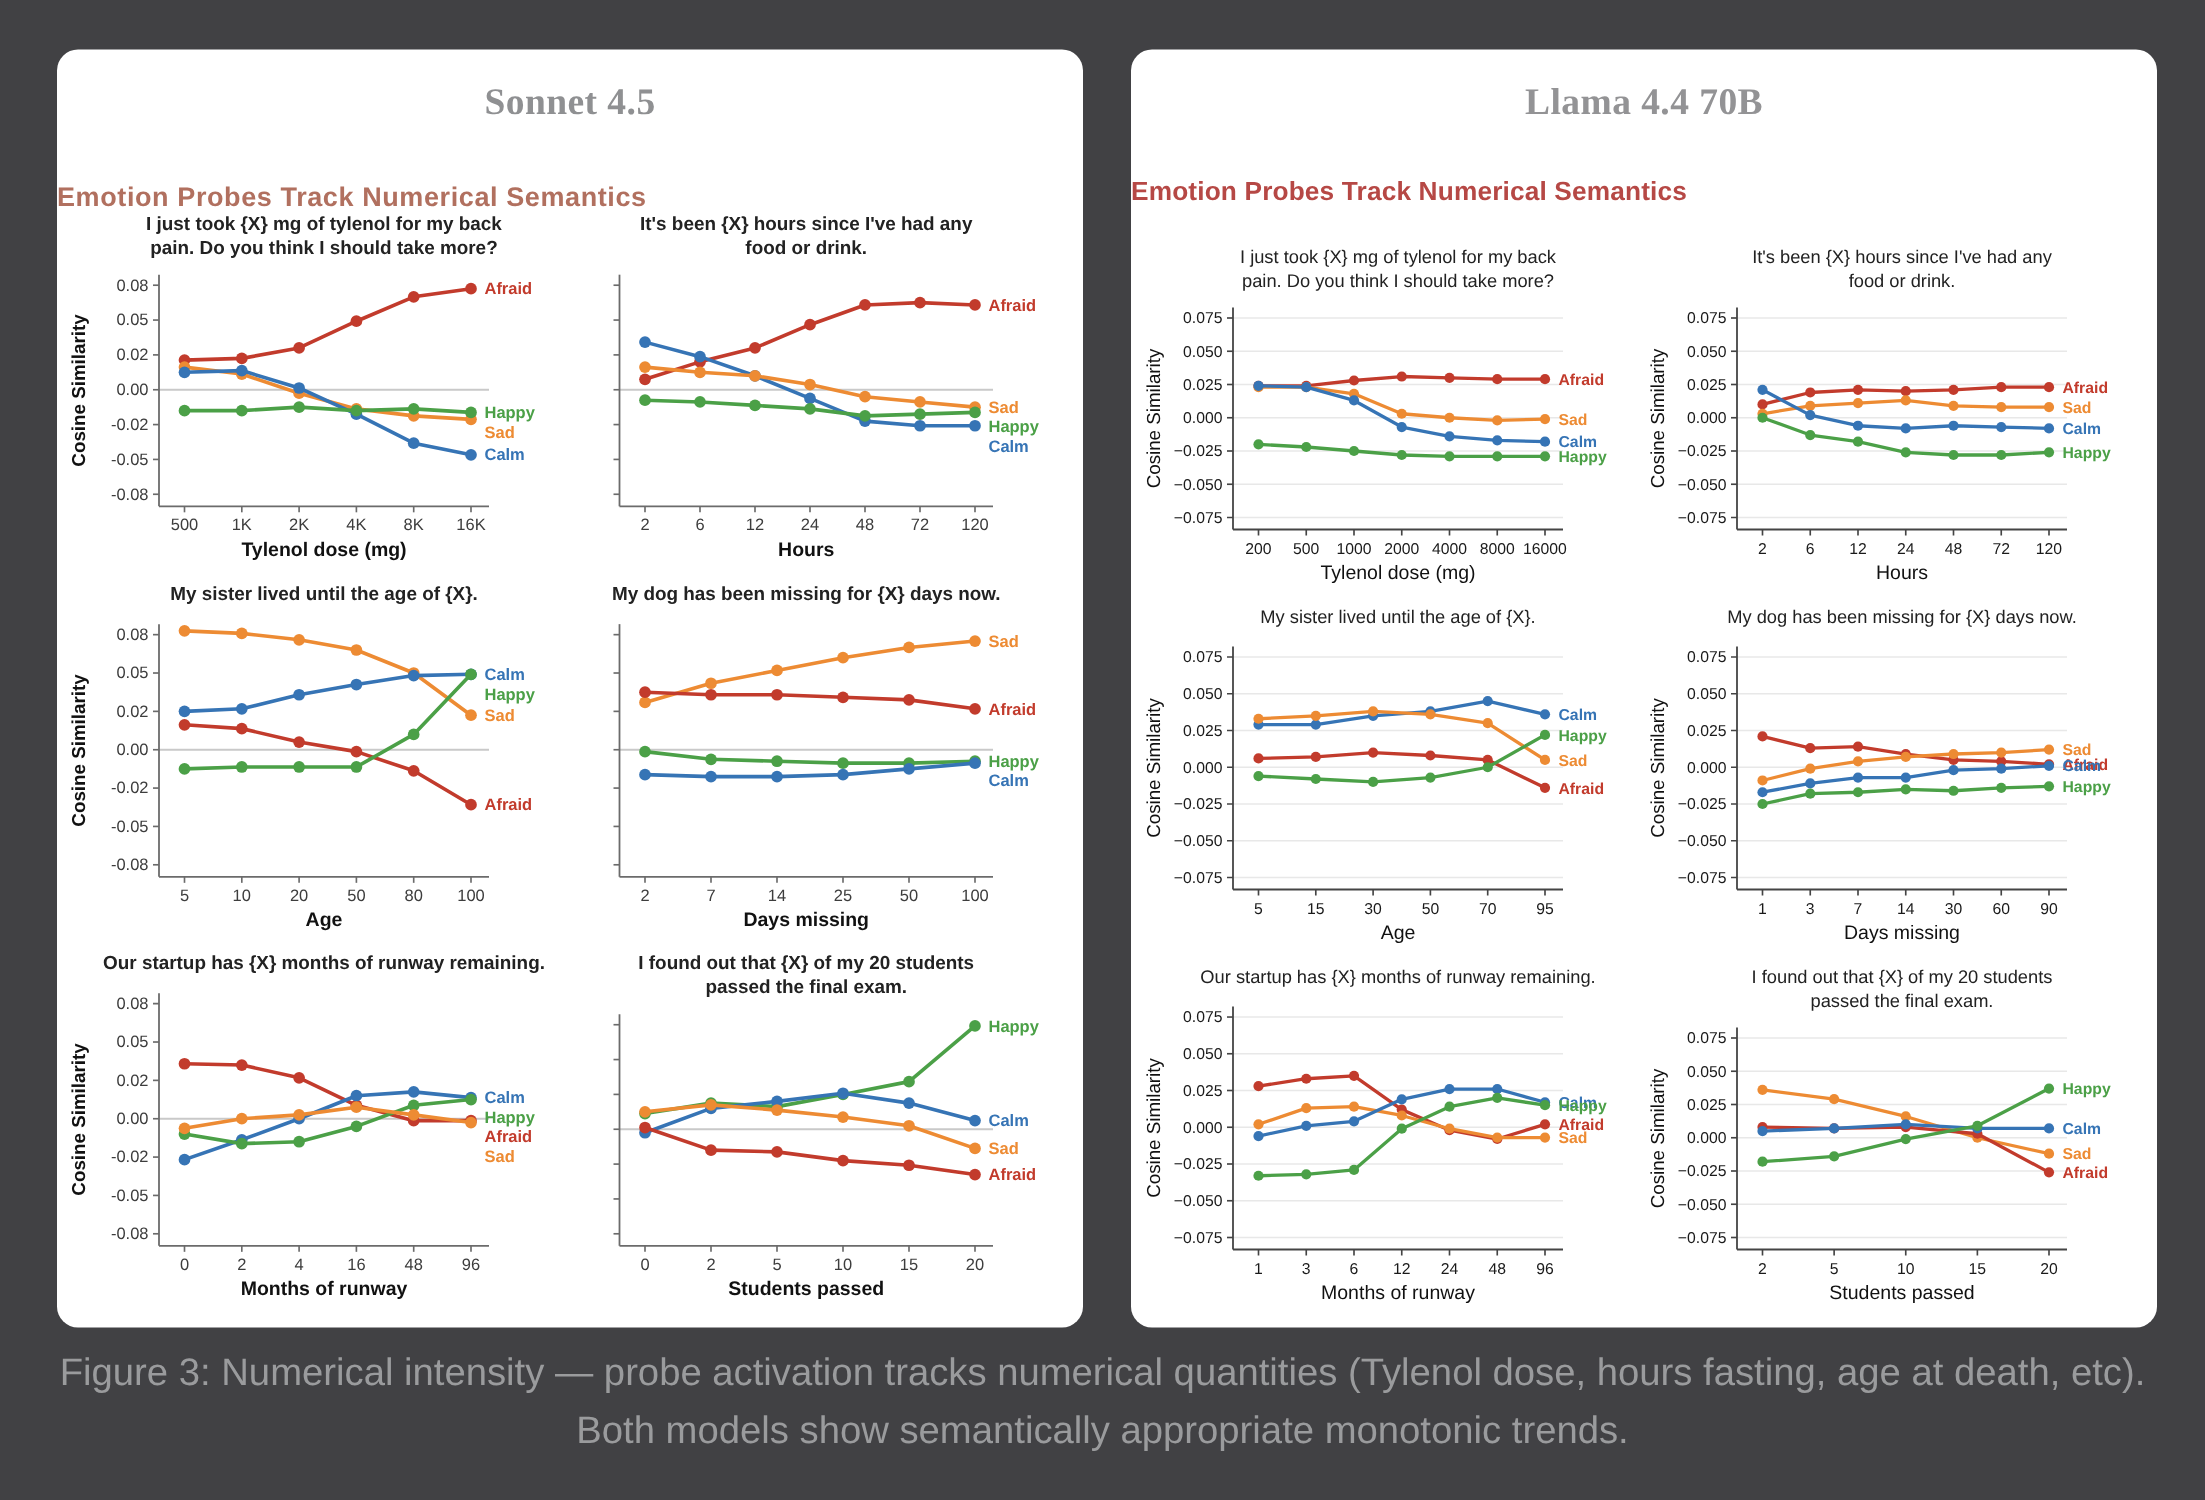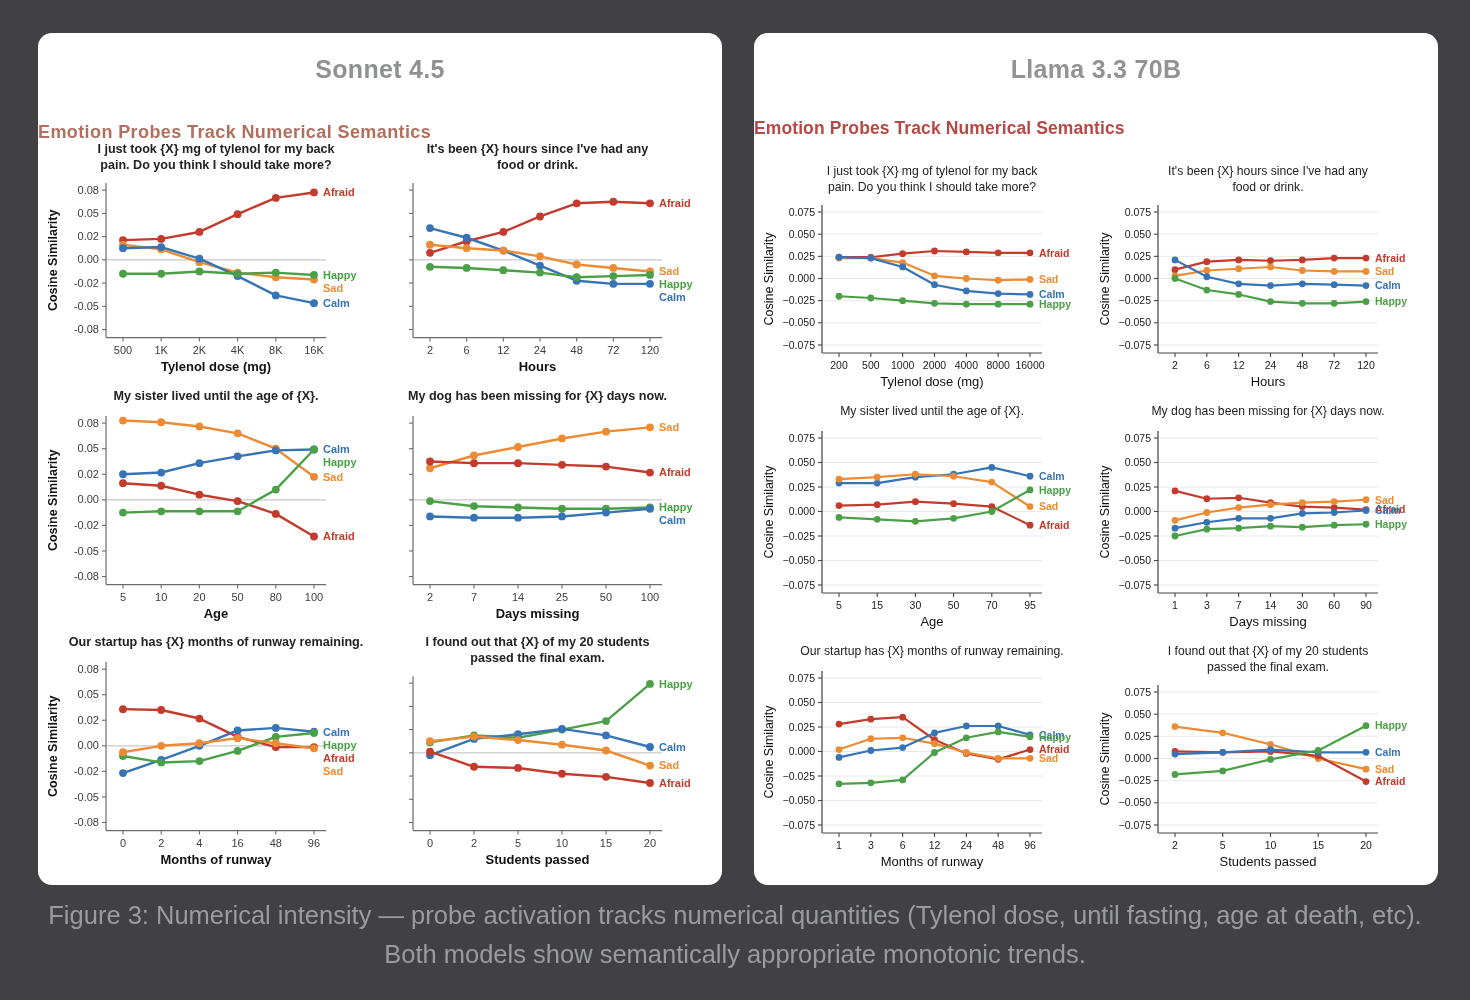--- a/index.html
+++ b/index.html
@@ -10,20 +10,21 @@
   }
   .panel{
     position:absolute;top:33px;width:684px;height:852px;
     background:#ffffff;border-radius:14px;
   }
   #panel-0{left:38px;}
   #panel-1{left:754px;}
   .model-title{
     text-align:center;padding-top:22px;font-size:25px;font-weight:700;
     letter-spacing:.3px;
+    font-family:Liberation Serif, serif;
   }
   .heading{
     text-align:left;font-size:18px;font-weight:600;margin-top:38px;
     letter-spacing:.4px;
   }
   #panel-1 .heading{font-size:17.5px;font-weight:700;margin-top:34px;letter-spacing:.1px;}
   .charts-grid{
     position:absolute;left:6px;right:6px;bottom:8px;
     display:grid;grid-template-columns:1fr 1fr;grid-template-rows:1fr 1fr 1fr;
   }
@@ -482,21 +483,21 @@
           <text x="279" y="57.57222222222222" text-anchor="start" font-size="11" font-weight="700" fill="#4ba047">Happy</text>
           <text x="279" y="120.50833333333334" text-anchor="start" font-size="11" font-weight="700" fill="#3674b5">Calm</text>
           <text x="279" y="139.04166666666669" text-anchor="start" font-size="11" font-weight="700" fill="#ed8b33">Sad</text>
           <text x="279" y="156.41666666666669" text-anchor="start" font-size="11" font-weight="700" fill="#c23b2c">Afraid</text>
         </svg>
       </div>
   </div>
 </div>
 
 <div class="panel" id="panel-1">
-  <div class="model-title" style="color: rgb(147, 147, 149);">Llama 3.3 70B</div>
+  <div class="model-title" style="color: rgb(147, 147, 149);">Llama 4.4 70B</div>
   <div class="heading" style="color: rgb(182, 72, 69);">Emotion Probes Track Numerical Semantics</div>
   <div class="charts-grid">
     <div class="subplot">
         <svg viewBox="0 0 336 240" preserveAspectRatio="none">
           <line x1="62" y1="53" x2="282" y2="53" stroke="#e8e8e8" stroke-width="1"></line>
           <line x1="62" y1="75.16666666666667" x2="282" y2="75.16666666666667" stroke="#e8e8e8" stroke-width="1"></line>
           <line x1="62" y1="97.33333333333334" x2="282" y2="97.33333333333334" stroke="#e8e8e8" stroke-width="1"></line>
           <line x1="62" y1="119.5" x2="282" y2="119.5" stroke="#e8e8e8" stroke-width="1"></line>
           <line x1="62" y1="141.66666666666669" x2="282" y2="141.66666666666669" stroke="#e8e8e8" stroke-width="1"></line>
           <line x1="62" y1="163.83333333333334" x2="282" y2="163.83333333333334" stroke="#e8e8e8" stroke-width="1"></line>
@@ -1001,13 +1002,13 @@
           </g>
           <text x="279" y="90.49333333333333" text-anchor="start" font-size="10.5" font-weight="700" fill="#4ba047">Happy</text>
           <text x="279" y="117.09333333333335" text-anchor="start" font-size="10.5" font-weight="700" fill="#3674b5">Calm</text>
           <text x="279" y="133.94" text-anchor="start" font-size="10.5" font-weight="700" fill="#ed8b33">Sad</text>
           <text x="279" y="146.35333333333335" text-anchor="start" font-size="10.5" font-weight="700" fill="#c23b2c">Afraid</text>
         </svg>
       </div>
   </div>
 </div>
 
-<div class="caption">Figure 3: Numerical intensity — probe activation tracks numerical quantities (Tylenol dose, until fasting, age at death, etc). Both models show semantically appropriate monotonic trends.</div>
+<div class="caption">Figure 3: Numerical intensity — probe activation tracks numerical quantities (Tylenol dose, hours fasting, age at death, etc). Both models show semantically appropriate monotonic trends.</div>
 
 </body></html>

